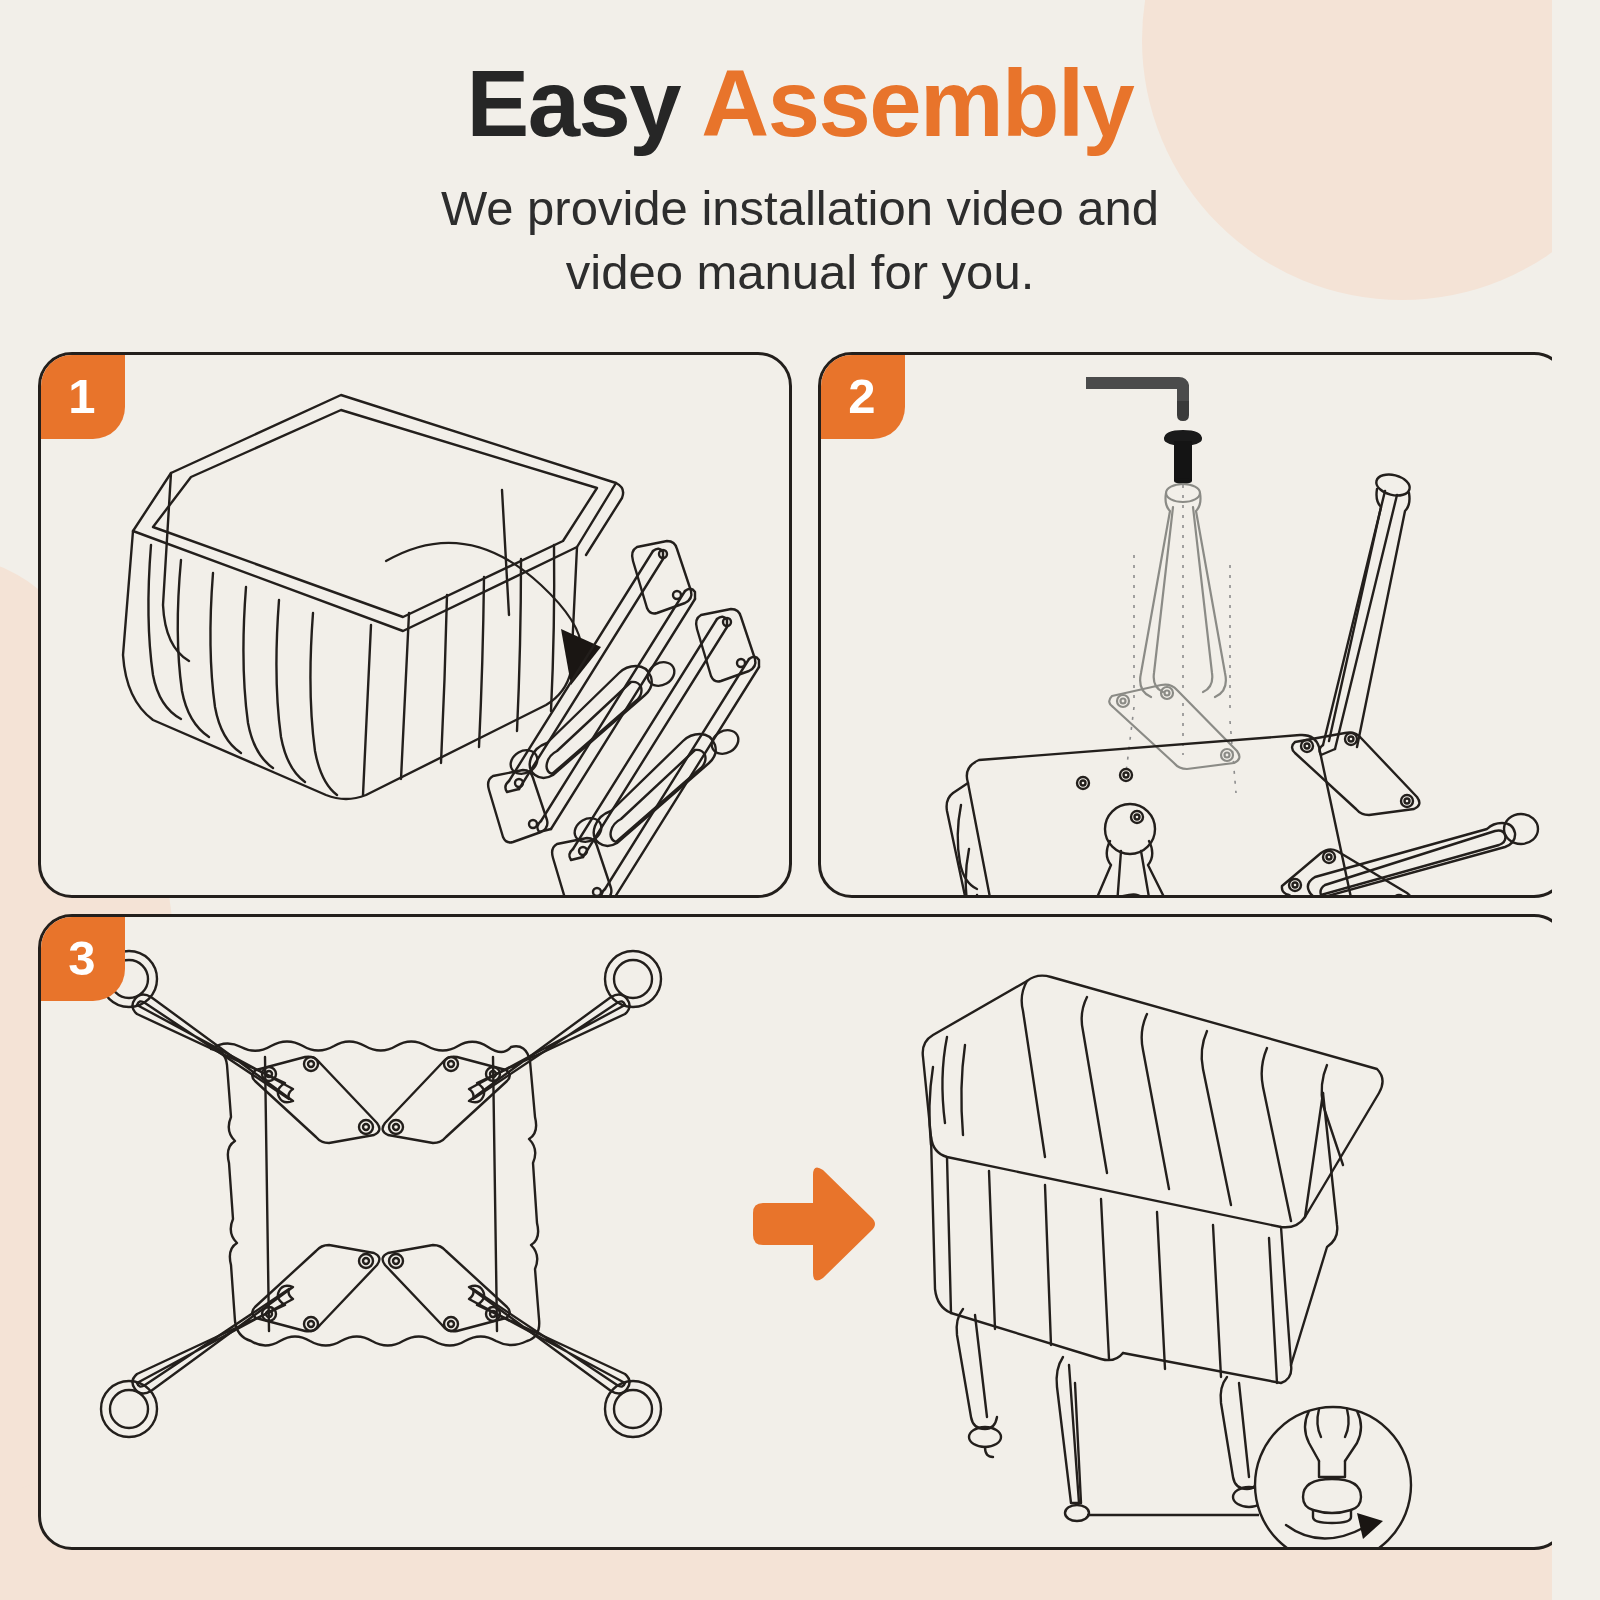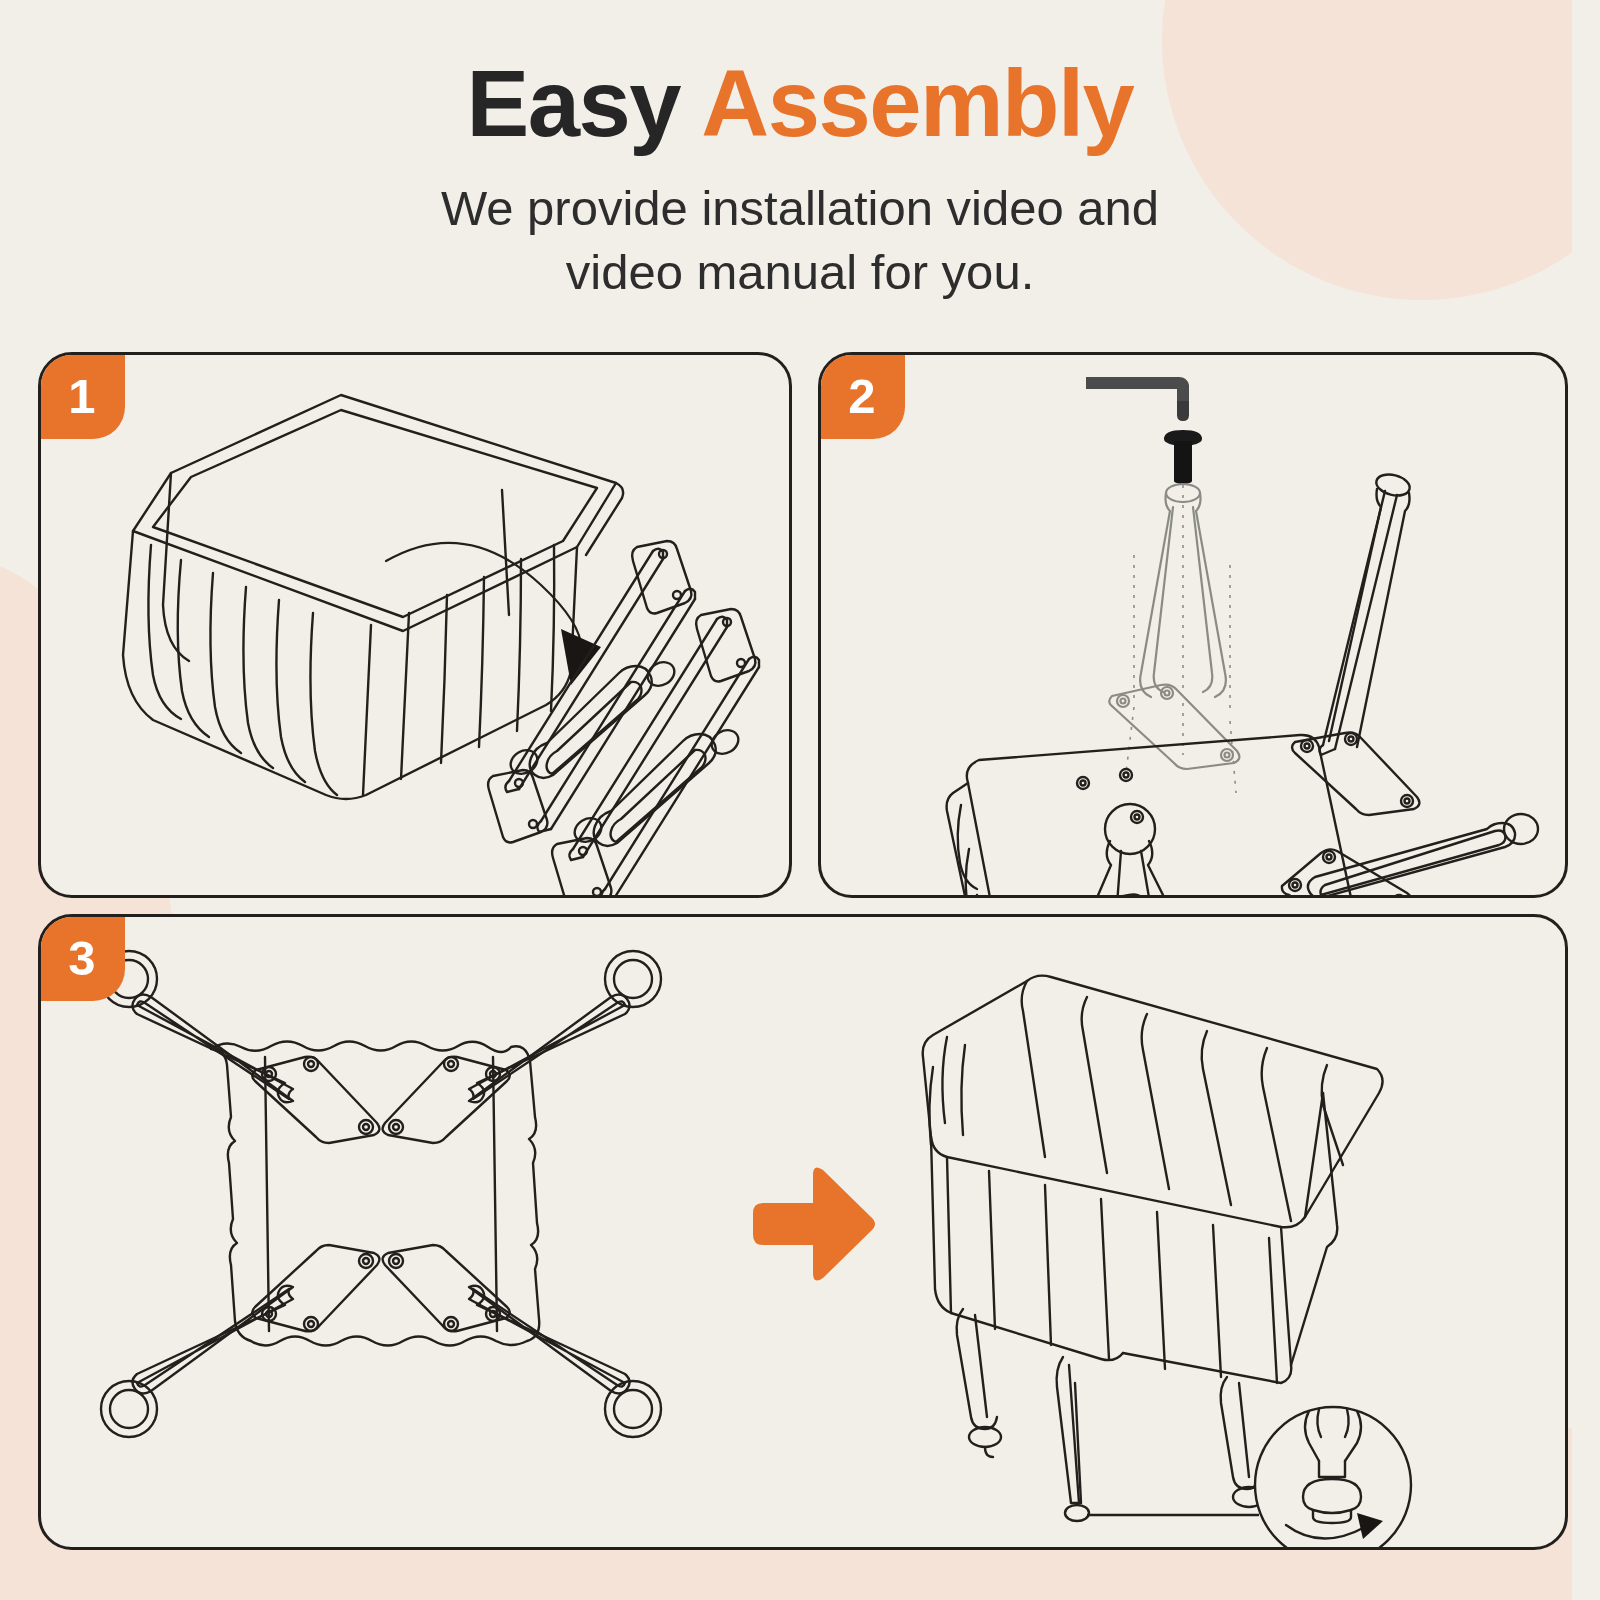--- a/index.html
+++ b/index.html
@@ -7,21 +7,20 @@
     padding: 0;
     background: #f2efe9;
   }
   #page {
     position: relative;
     width: 1552px;
     height: 1600px;
     background: #f2efe9;
     overflow: hidden;
     font-family: "Liberation Sans", sans-serif;
-    padding-left: 20px;
   }
   
   .blob {
     position: absolute;
     background: #f4e3d6;
     border-radius: 50%;
     pointer-events: none;
   }
   #blob-topright {
     width: 520px; height: 520px;

